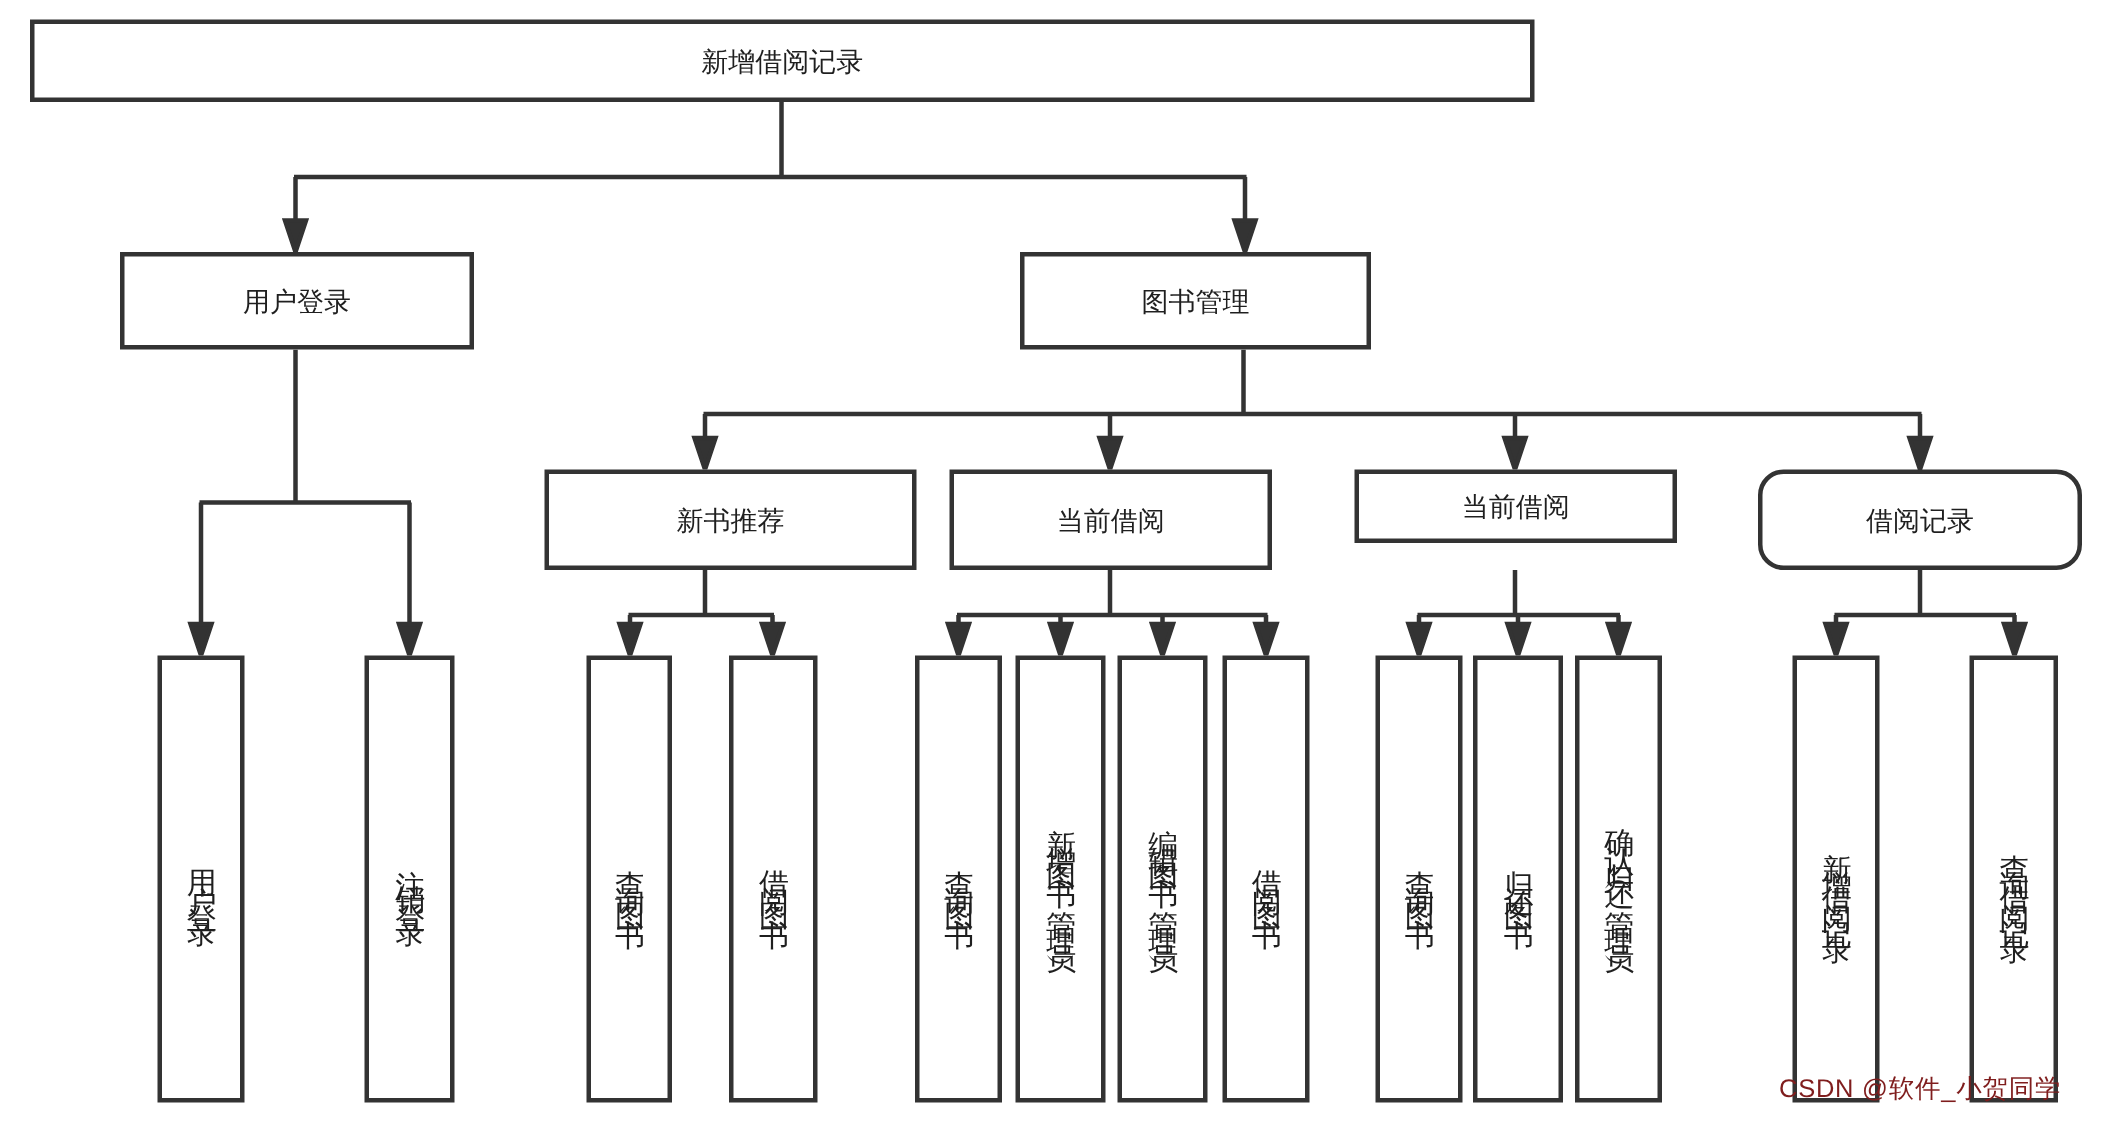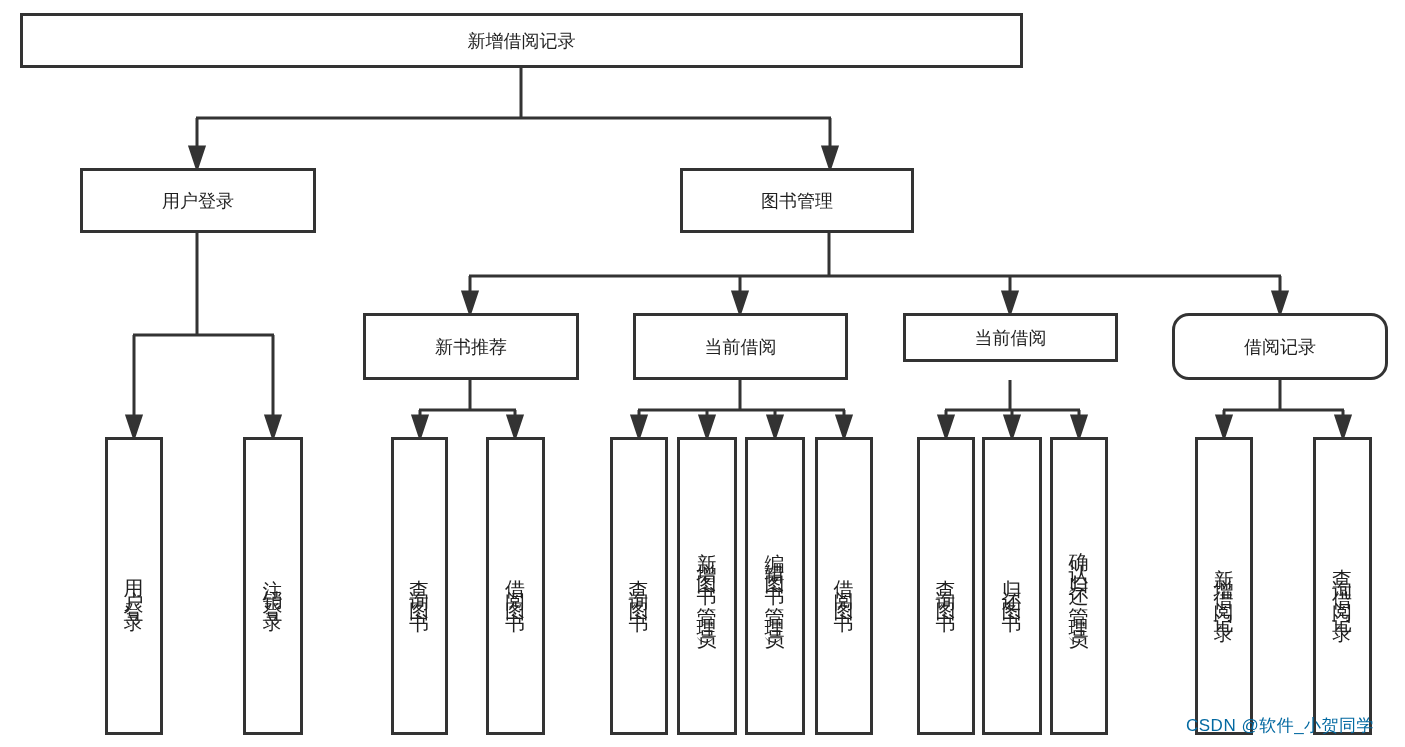--- a/index.html
+++ b/index.html
@@ -45,21 +45,21 @@
     text-orientation: mixed;
     font-size: 20px;
     line-height: 1;
     letter-spacing: 11px;
     white-space: nowrap;
   }
   
   .n-root  { left: 20px;   top: 13px;  width: 1003px; height: 55px; }
   .n-ul    { left: 80px;   top: 168px; width: 236px;  height: 65px; }
   .n-bm    { left: 680px;  top: 168px; width: 234px;  height: 65px; }
-  .n-nbr   { left: 363px;  top: 313px; width: 216px;  height: 67px; }
+  .n-nbr   { left: 363px;  top: 313px; width: 248px;  height: 67px; }
   .n-bb    { left: 633px;  top: 313px; width: 215px;  height: 67px; }
   .n-cb    { left: 903px;  top: 313px; width: 215px;  height: 49px; }
   .n-br    { left: 1172px; top: 313px; width: 216px;  height: 67px; border-radius: 17px; }
   
   .l1  { left: 105px;  top: 437px; width: 58px; height: 298px; }
   .l2  { left: 243px;  top: 437px; width: 60px; height: 298px; }
   .l3  { left: 391px;  top: 437px; width: 57px; height: 298px; }
   .l4  { left: 486px;  top: 437px; width: 59px; height: 298px; }
   .l5  { left: 610px;  top: 437px; width: 58px; height: 298px; }
   .l6  { left: 677px;  top: 437px; width: 60px; height: 298px; }
@@ -69,21 +69,21 @@
   .l10 { left: 982px;  top: 437px; width: 60px; height: 298px; }
   .l11 { left: 1050px; top: 437px; width: 58px; height: 298px; }
   .l12 { left: 1195px; top: 437px; width: 58px; height: 298px; }
   .l13 { left: 1313px; top: 437px; width: 59px; height: 298px; }
   #watermark {
     position: absolute;
     left: 1186px;
     top: 714px;
     font-size: 17px;
     letter-spacing: 0.5px;
-    color: #0369a1;
+    color: #7f1d1d;
     z-index: 5;
     white-space: nowrap;
   }
 </style>
 </head>
 <body>
 
 <div id="canvas">
 
   <svg id="wires" viewBox="0 0 1405 747" xmlns="http://www.w3.org/2000/svg">

